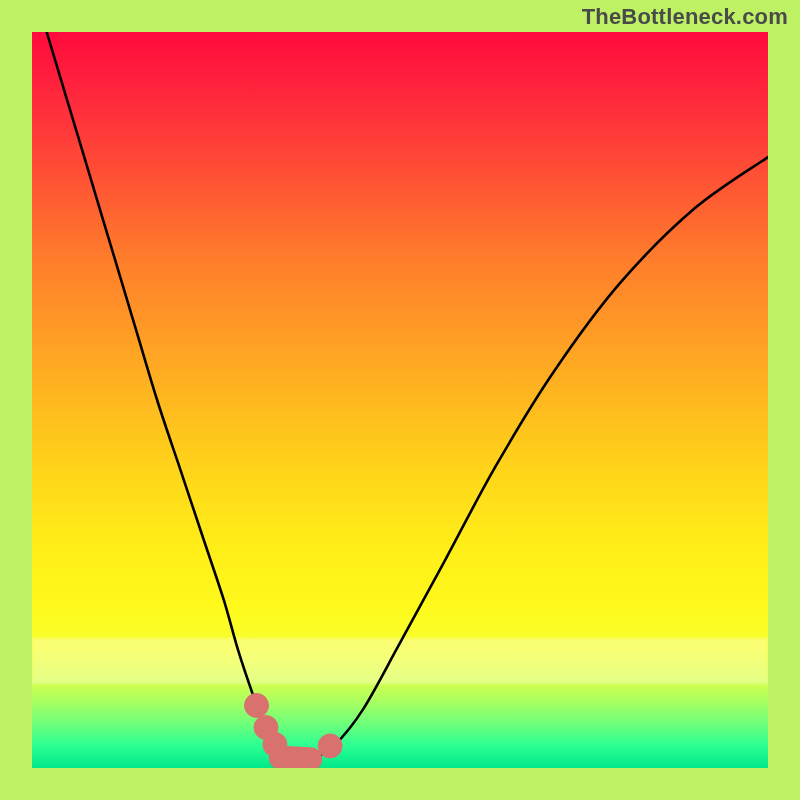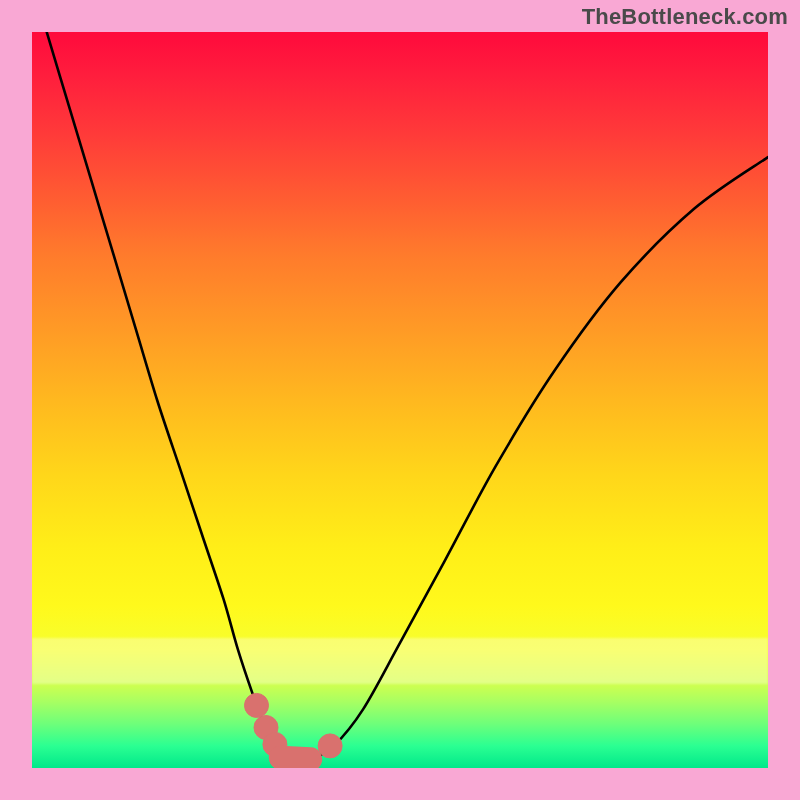--- a/index.html
+++ b/index.html
@@ -8,21 +8,21 @@
     width: 800px;
     height: 800px;
     background: #000;
     overflow: hidden;
     font-family: Arial, Helvetica, sans-serif;
   }
   .frame {
     position: relative;
     width: 800px;
     height: 800px;
-    background: #f9a8d4;
+    background: #bef264;
   }
   .watermark {
     position: absolute;
     top: 4px;
     right: 12px;
     color: #4a4a4a;
     font-size: 22px;
     font-weight: 600;
     letter-spacing: 0.2px;
     user-select: none;

